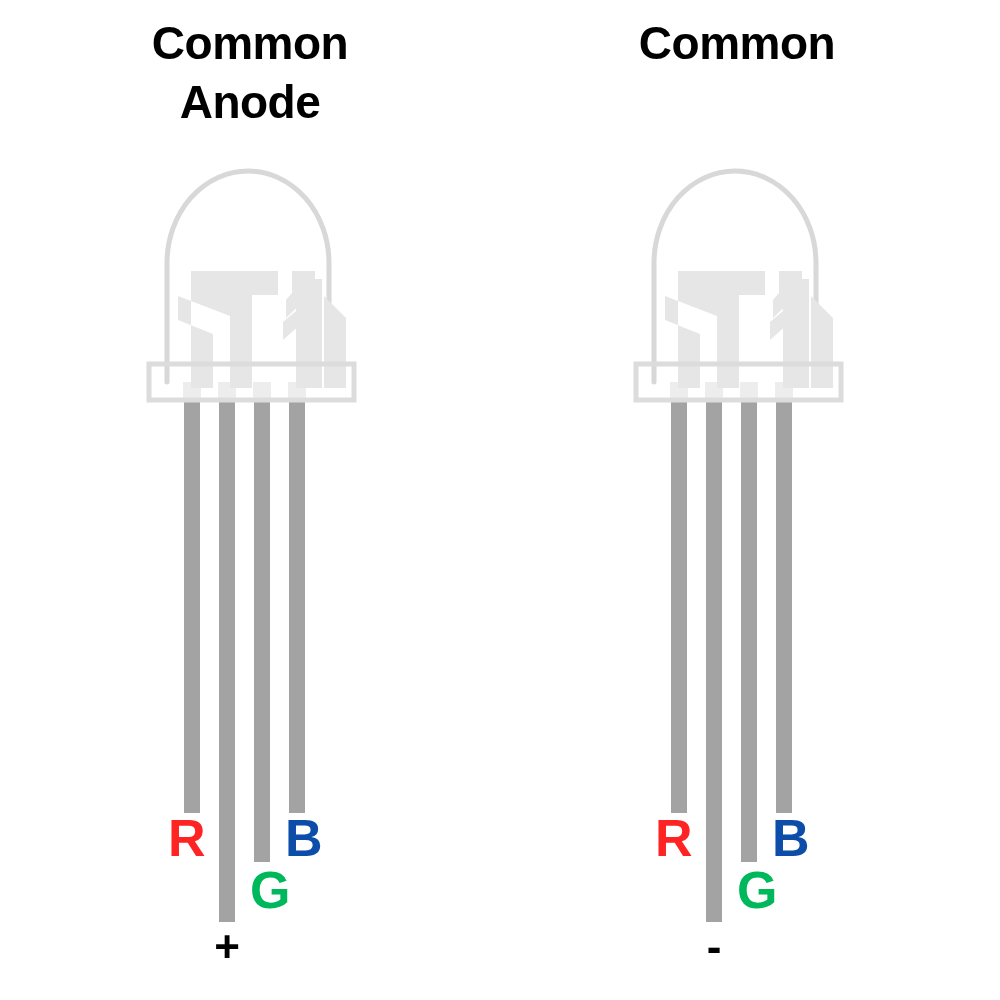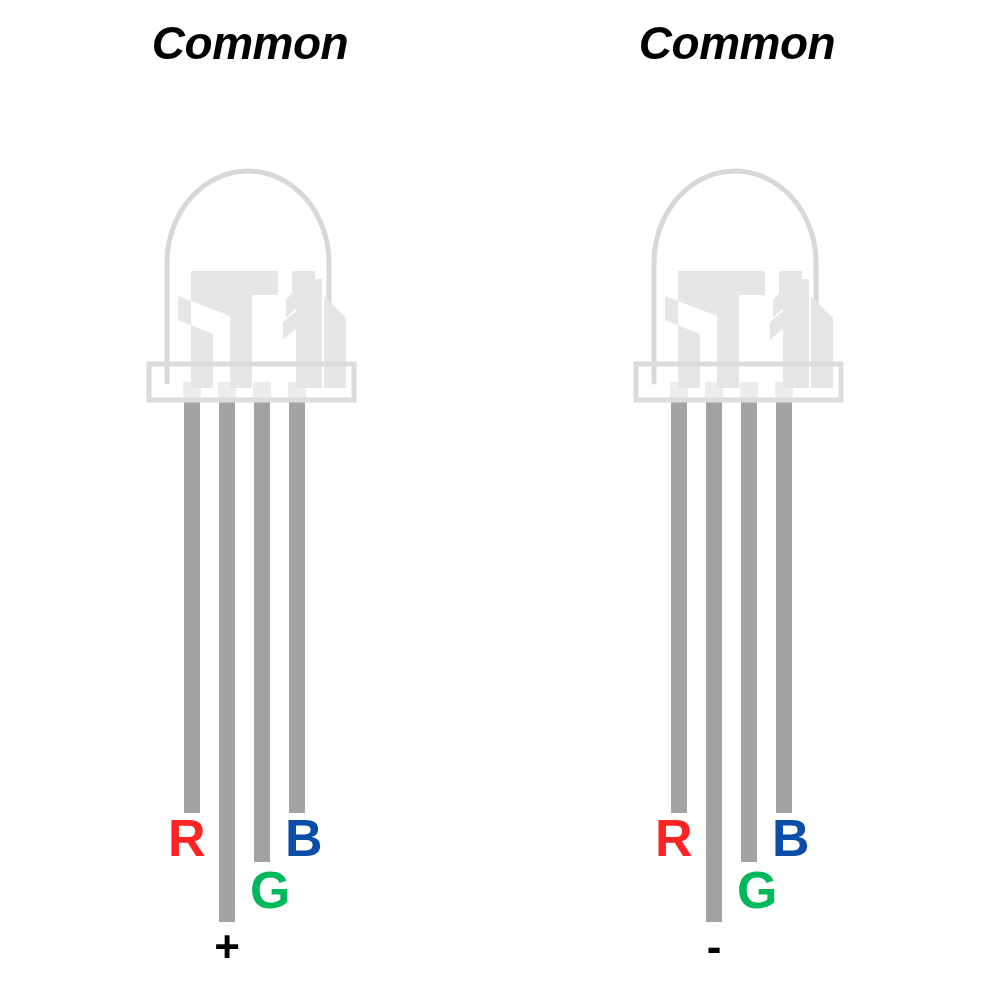--- a/index.html
+++ b/index.html
@@ -35,21 +35,20 @@
     text-align: center;
     font-size: 46px;
     font-weight: bold;
     color: #000000;
     line-height: 1.28;
     letter-spacing: -0.5px;
     user-select: none;
   }
   .led-title .ln {
     display: block;
-    font-style: italic;
   }
   .led-svg {
     position: absolute;
     left: 0;
     top: 0;
     width: 500px;
     height: 1000px;
   }
   .pin-label {
     position: absolute;
@@ -69,20 +68,21 @@
   }
 </style>
 </head>
 <body>
 
 <div id="stage">
 
   <div class="led-unit" id="unit-0" style="left:0px;">
     <div class="led-title">
       <span class="ln">Common</span>
+      <span class="ln">Anode</span>
     </div>
 
     <svg class="led-svg" viewBox="0 0 500 1000">
 
       <g>
         <rect x="183" y="362" width="18" height="38" fill="#EDEDED"></rect>
         <rect x="218" y="362" width="18" height="38" fill="#EDEDED"></rect>
         <rect x="253" y="362" width="18" height="38" fill="#EDEDED"></rect>
         <rect x="288" y="362" width="18" height="38" fill="#EDEDED"></rect>
 

